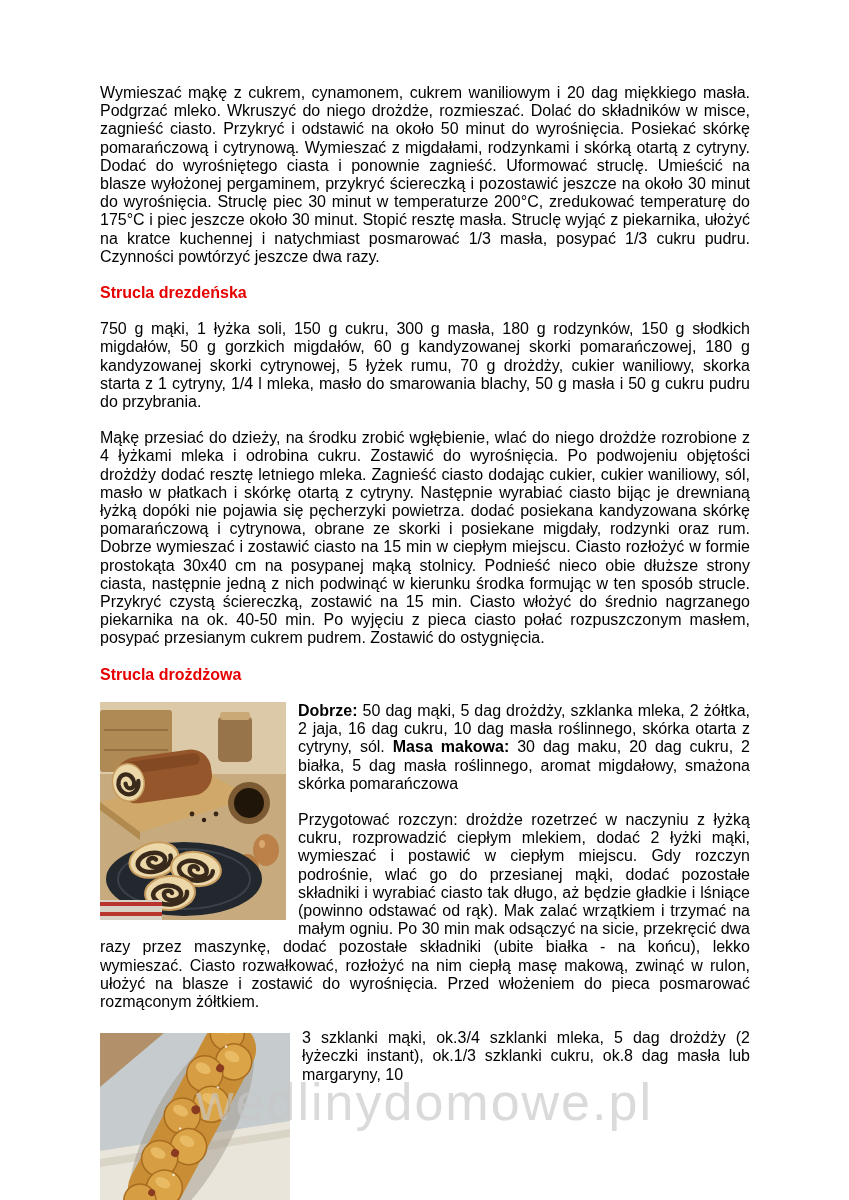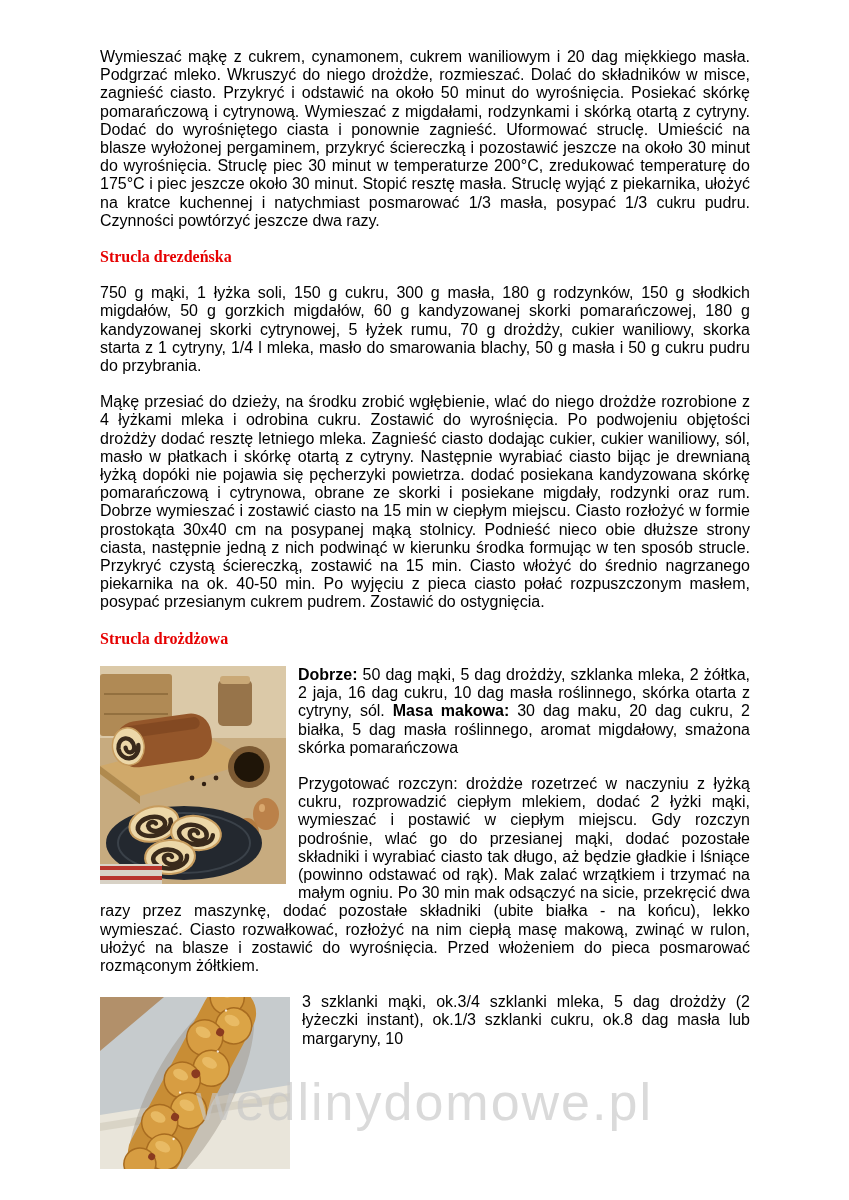--- a/index.html
+++ b/index.html
@@ -8,36 +8,35 @@
     position:relative;
     width:849px; height:1200px;
     background:#ffffff;
     overflow:hidden;
     font-family:"Liberation Sans", sans-serif;
     color:#000;
   }
   .content {
     width:650px;
     margin-left:100px;
-    padding-top:48px;
+    padding-top:84px;
     font-size:16px;
     line-height:18.2px;
     text-align:justify;
   }
   .content p, .content h2 {
     margin:0 0 18px 0;
     position:relative;
     z-index:3;
   }
   .content h2 {
     color:#e60000;
     font-size:16px;
     font-weight:bold;
     text-align:left;
-    font-family:Liberation Serif, serif;
   }
   .b { font-weight:bold; }
   .photo {
     float:left;
     position:relative;
     z-index:1;
     width:186px; height:218px;
     margin:0 12px 6px 0;
     overflow:hidden;
   }

